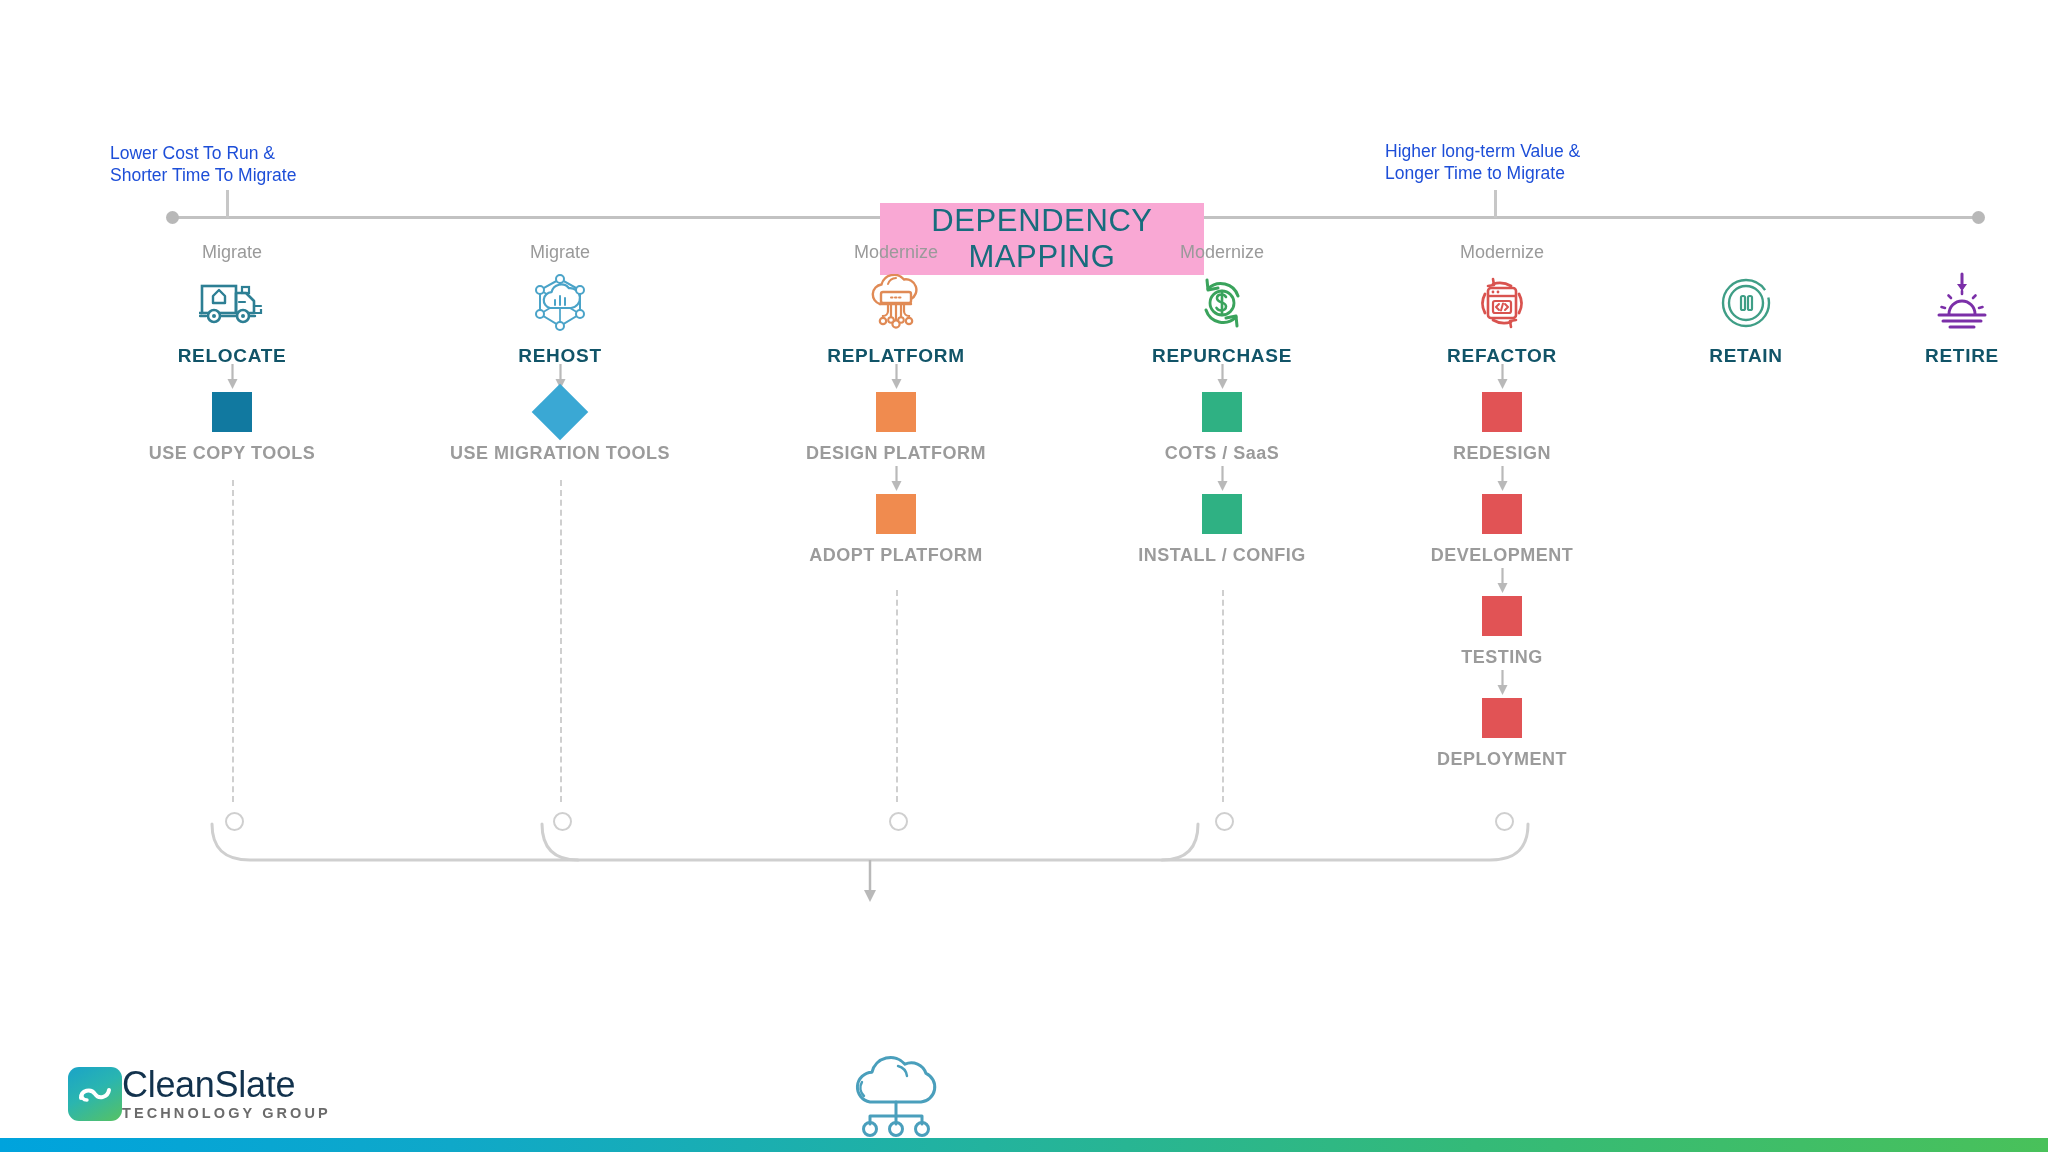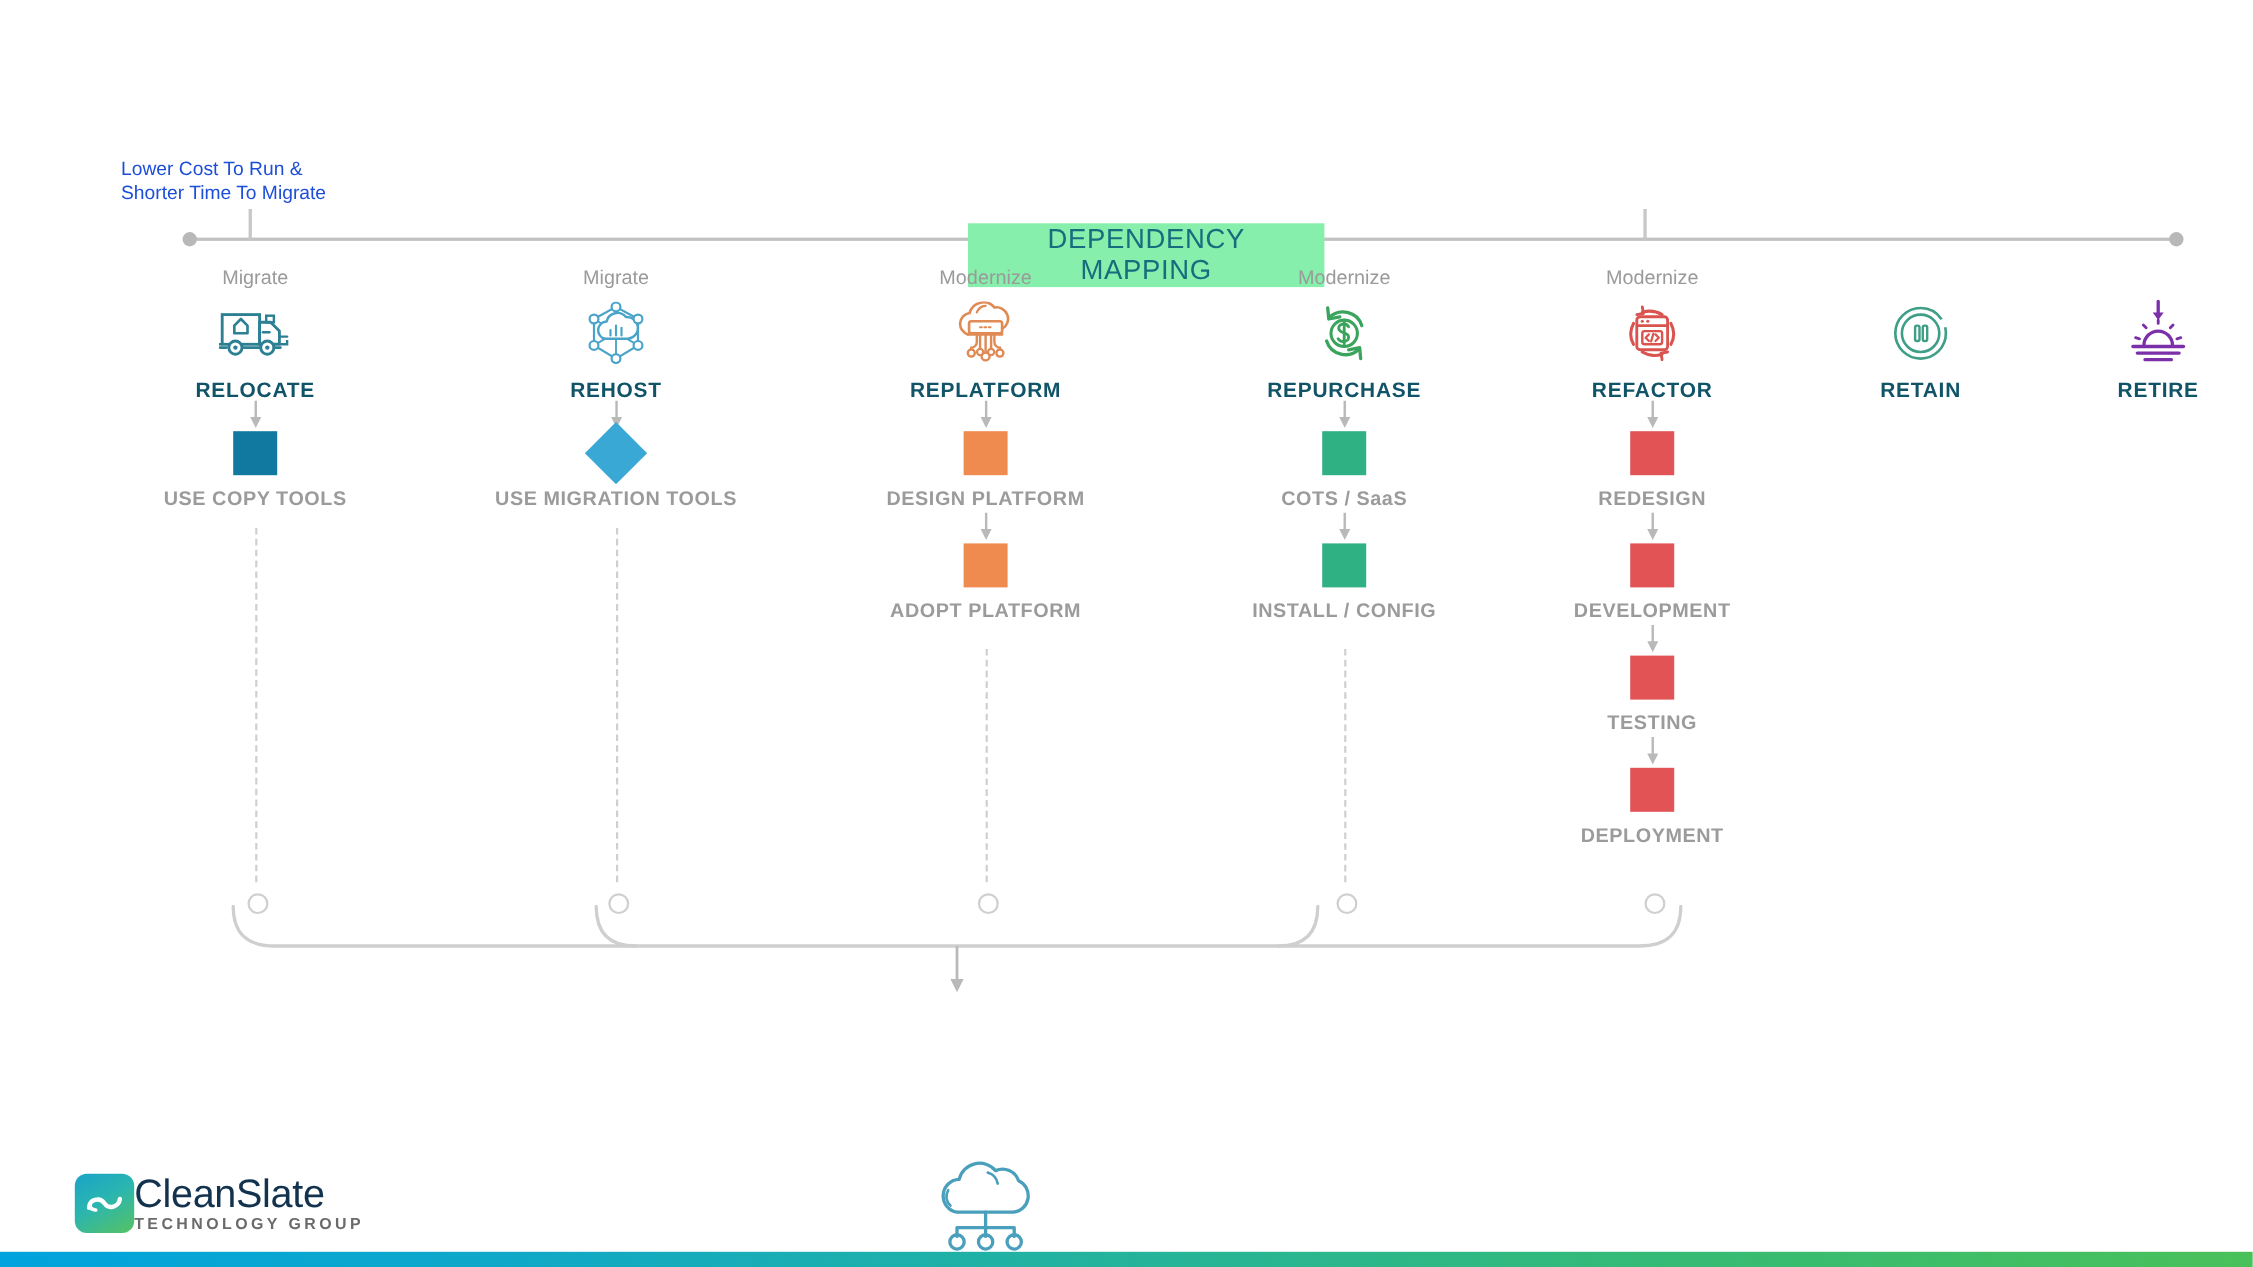--- a/index.html
+++ b/index.html
@@ -71,24 +71,24 @@
     background: #c7c7c7;
   }
   #rail-tick-left  { left: 226px; }
   #rail-tick-right { left: 1494px; }
   #rail-label {
     position: absolute;
     top: 203px;
     left: 880px;
     width: 300px;
     text-align: center;
-    font-size: 25px;
+    font-size: 31px;
     letter-spacing: 0.6px;
     color: #176c7d;
-    background: #86efac;
+    background: #f9a8d4;
     padding: 0 12px;
     font-weight: 400;
   }
 
   
   .col {
     position: absolute;
     top: 240px;
     width: 300px;
     margin-left: -150px;
@@ -244,20 +244,22 @@
   }
 </style>
 </head>
 <body>
 
 <div class="stage">
 
 
   <div class="axis-caption" id="caption-left">Lower Cost To Run &amp;
 Shorter Time To Migrate</div>
+  <div class="axis-caption" id="caption-right">Higher long-term Value &amp;
+Longer Time to Migrate</div>
 
   <div id="rail-line"></div>
   <div class="rail-cap" id="rail-cap-left"></div>
   <div class="rail-cap" id="rail-cap-right"></div>
   <div class="rail-tick" id="rail-tick-left"></div>
   <div class="rail-tick" id="rail-tick-right"></div>
   <div id="rail-label">DEPENDENCY MAPPING</div>
 
   <div id="columns-layer">
       <div class="col" style="left: 232px;">

